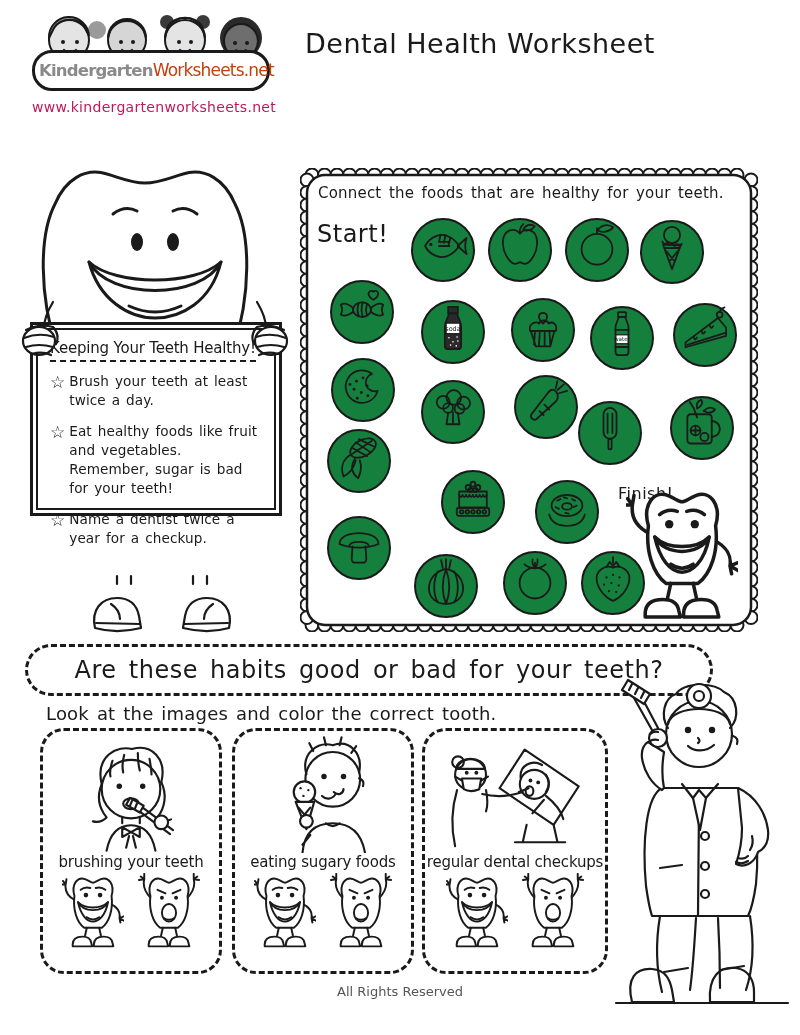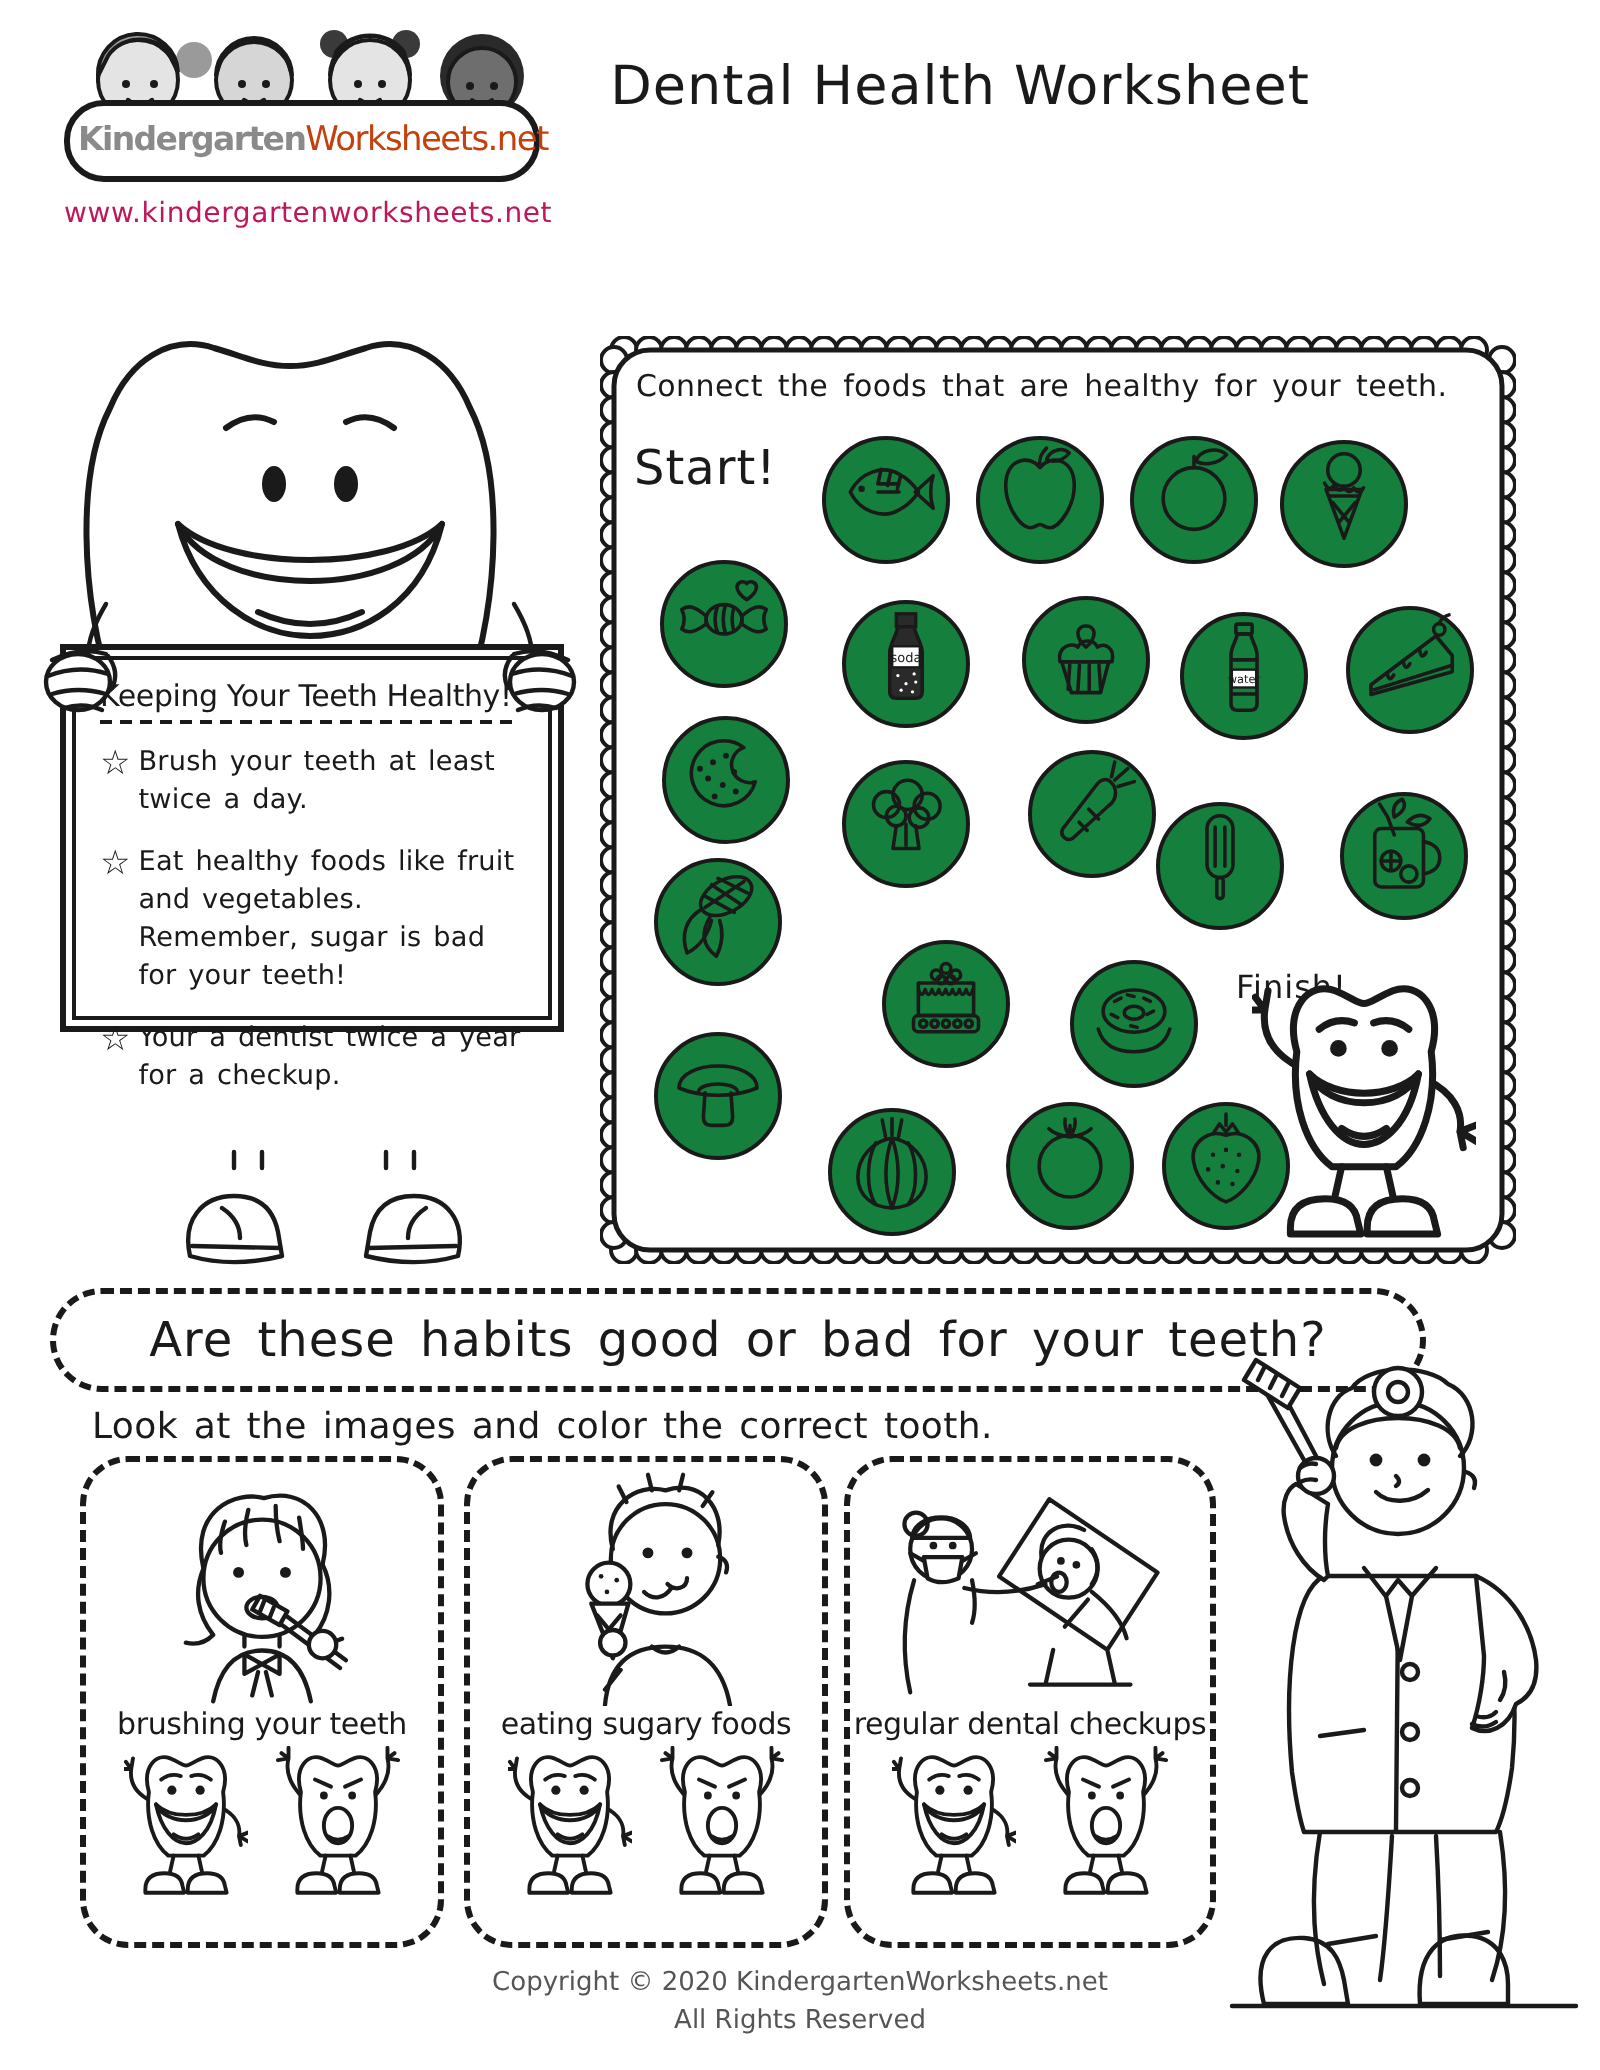--- a/index.html
+++ b/index.html
@@ -158,21 +158,21 @@
         <div class="tip">
           <span class="tip-star">☆</span>
           <span class="tip-text">Brush your teeth at least twice a day.</span>
         </div>
         <div class="tip">
           <span class="tip-star">☆</span>
           <span class="tip-text">Eat healthy foods like fruit and vegetables. Remember, sugar is bad for your teeth!</span>
         </div>
         <div class="tip">
           <span class="tip-star">☆</span>
-          <span class="tip-text">Your a dentist twice a year for a checkup.</span>
+          <span class="tip-text">Name a dentist twice a year for a checkup.</span>
         </div>
       </div>
     </div>
 
     <svg class="hand hand-left" width="56" height="66" viewBox="0 0 56 66">
       <path class="ln" d="M44,2 C38,12 35,20 35,28"></path>
       <ellipse class="wh" cx="30" cy="41" rx="16" ry="14"></ellipse>
       <path class="ln" d="M17,30 q14,-7 27,-3 M15,38 q15,-6 30,-1 M17,47 q13,-4 27,0 M23,54 q10,-3 19,1 M45,28 q6,8 2,16"></path>
     </svg>
     <svg class="hand hand-right" width="56" height="66" viewBox="0 0 56 66">
@@ -665,17 +665,16 @@
     <circle class="wh" cx="56" cy="66" r="9"></circle>
     <path class="ln" d="M48,62 q4,-3 8,-2 M48,69 q4,-2 8,-1"></path>
     <path class="ln" d="M50,58 L32,26 M56,56 L38,22"></path>
     <path class="wh" d="M26,8 L48,22 L42,32 L20,18 Z"></path>
     <path class="ln" d="M30,12 l-3,6 M36,16 l-3,6 M42,20 l-3,6"></path>
     <path class="wh" d="M136,116 C154,124 164,142 166,158 C167,168 164,176 156,180 C152,192 142,196 134,192 C138,180 140,166 140,156 Z"></path>
     <path class="ln" d="M136,186 q6,2 10,-2 M134,190 q6,3 12,-1 M148,178 q4,-6 2,-14"></path>
   </svg>
 
   <div class="footer">
-    <div>Copyright © 2020 KindergartenWorksheets.net</div>
     <div>All Rights Reserved</div>
   </div>
 
 </div>
 
 </body></html>

